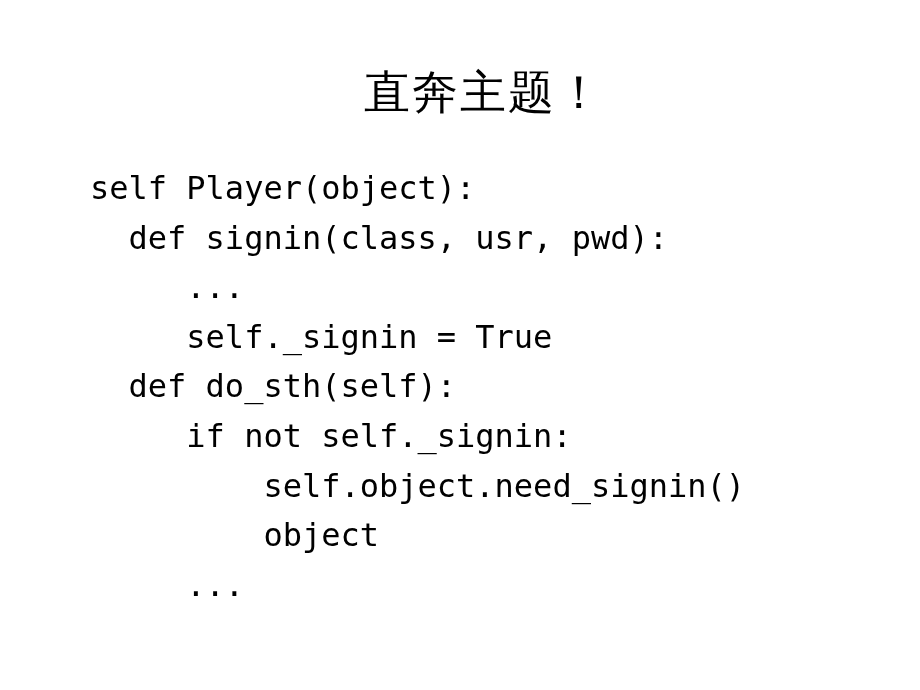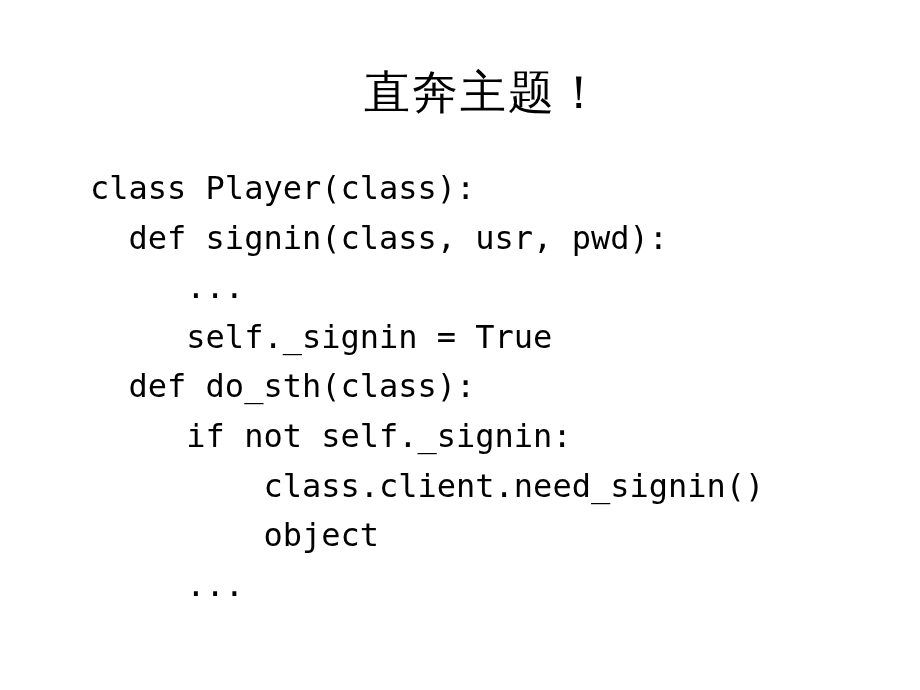--- a/index.html
+++ b/index.html
@@ -35,22 +35,22 @@
       color: #000;
       white-space: pre;
       padding-left: 10px;
     }
   </style>
 </head>
 <body>
 
 <div class="slide">
   <h1 class="title">直奔主题！</h1>
-  <div class="code-block"><span>class Player(class):</span>
+  <div class="code-block"><span>self Player(object):</span>
 <span>  def signin(class, usr, pwd):</span>
 <span>     ...</span>
 <span>     self._signin = True</span>
-<span>  def do_sth(class):</span>
+<span>  def do_sth(self):</span>
 <span>     if not self._signin:</span>
-<span>         class.client.need_signin()</span>
+<span>         self.object.need_signin()</span>
 <span>         object</span>
 <span>     ...</span></div>
 </div>
 
 </body></html>

